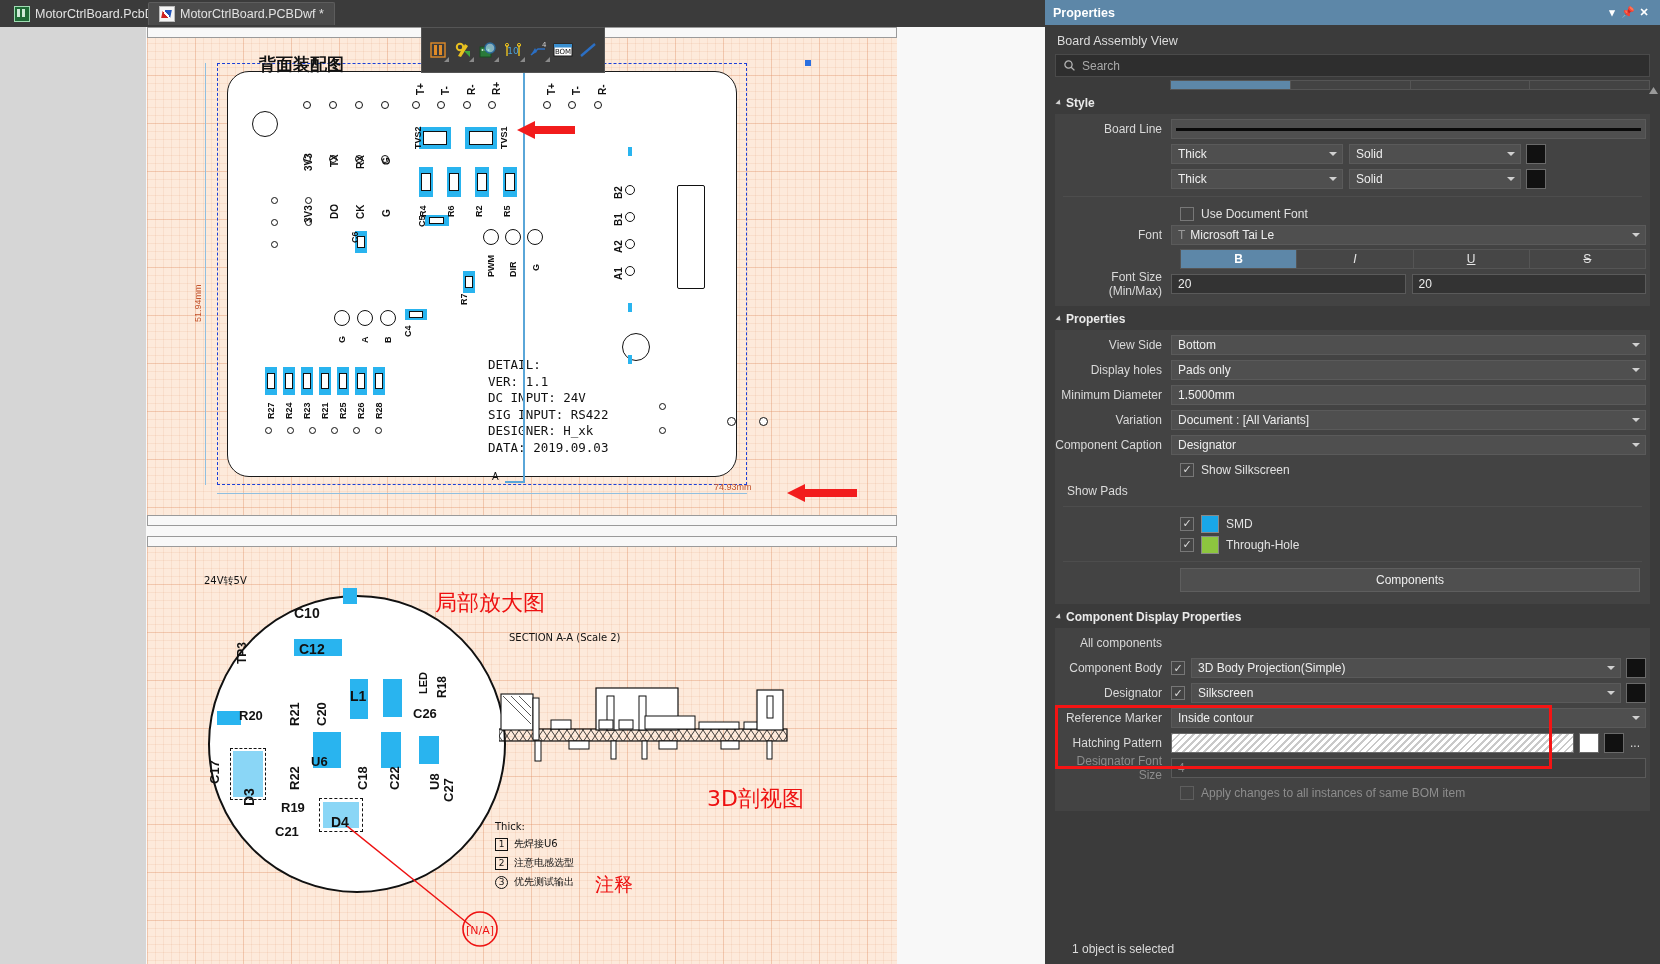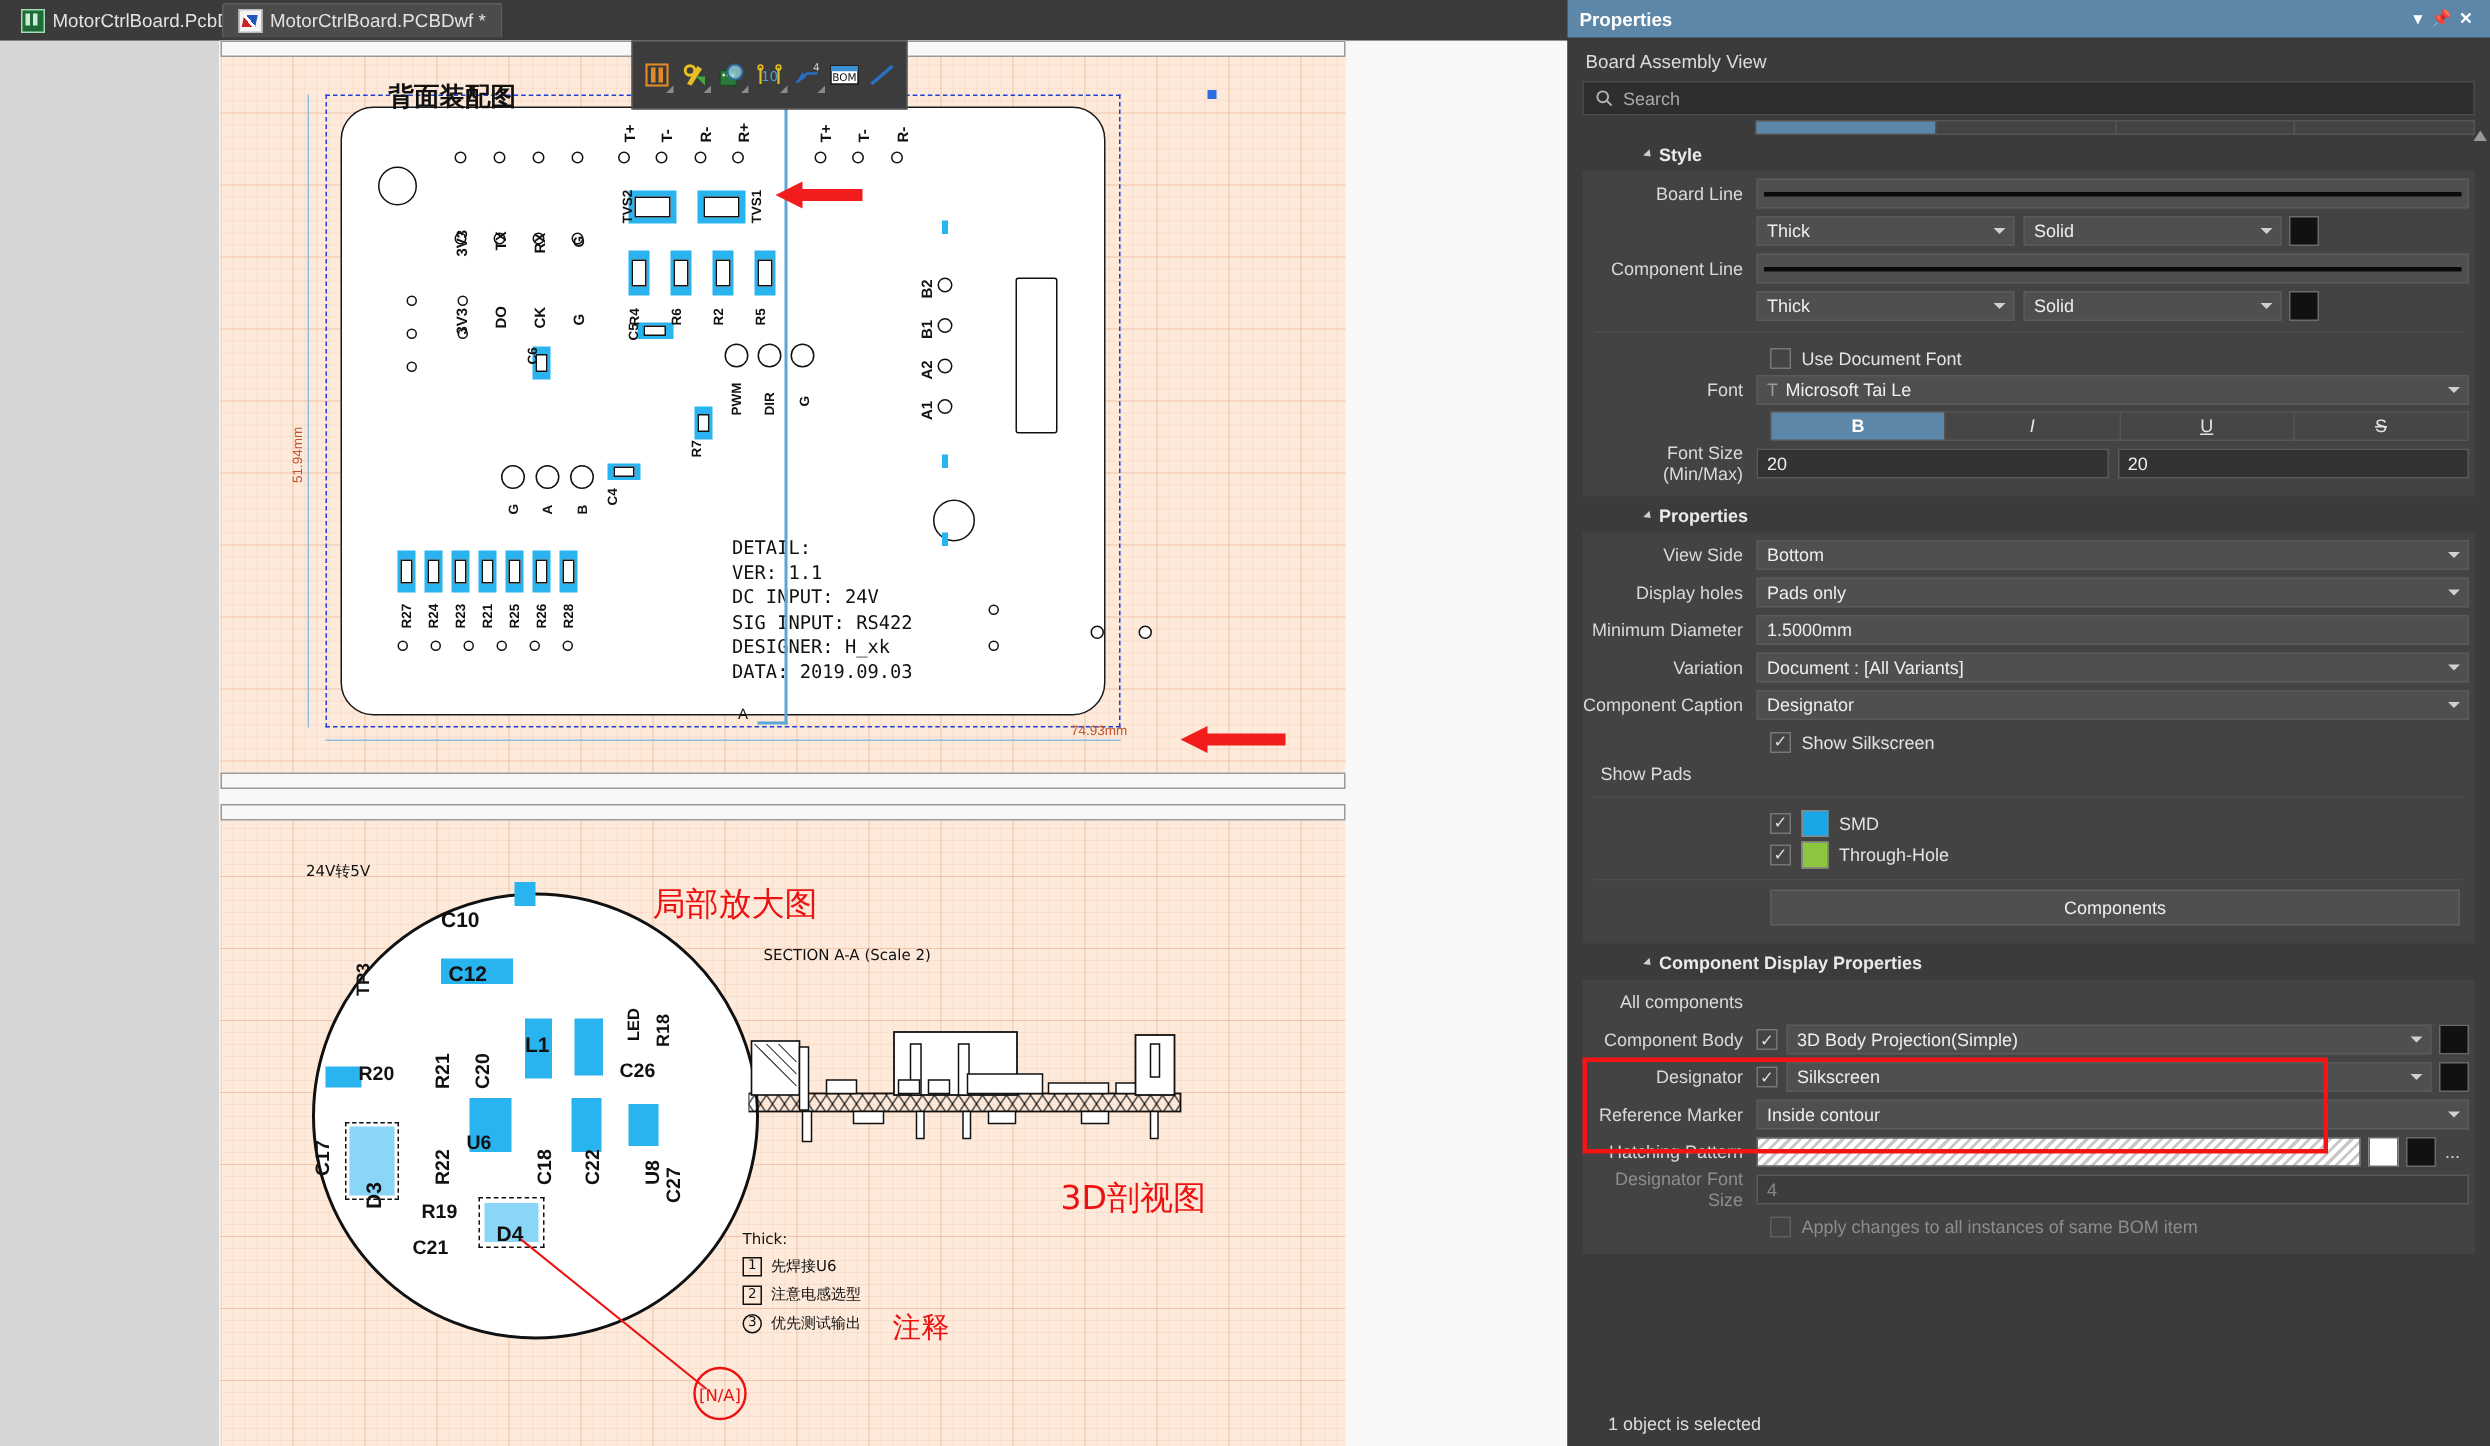--- a/index.html
+++ b/index.html
@@ -72,21 +72,21 @@
   .propsTitle{height:25px;background:#5d87a8;display:flex;align-items:center;padding:0 8px;color:#fff;font-weight:bold;font-size:12.5px;}
   .propsTitle .spacer{flex:1;}
   .titlebtn{width:16px;height:16px;display:flex;align-items:center;justify-content:center;color:#fff;font-size:11px;}
   .subtitle{padding:9px 12px 4px 12px;font-size:12.5px;color:#dcdcdc;}
   .searchbar{margin:2px 10px 0 10px;height:23px;background:#2e2e2e;border:1px solid #4a4a4a;display:flex;align-items:center;gap:7px;padding:0 8px;box-sizing:border-box;color:#a9a9a9;font-size:12px;}
   .segrow{margin:3px 10px 0 125px;display:flex;height:10px;}
   .seg{flex:1;border:1px solid #555;background:#434343;border-right:none;box-sizing:border-box;}
   .seg:last-child{border-right:1px solid #555;}
   .seg.on{background:#5d87a8;}
 
-  .secthead{display:flex;align-items:center;gap:5px;padding:6px 0 4px 12px;font-size:12px;color:#eaeaea;font-weight:bold;margin-left:40px;}
+  .secthead{display:flex;align-items:center;gap:5px;padding:6px 0 4px 12px;font-size:12px;color:#eaeaea;font-weight:bold;}
   .caret{width:0;height:0;border-left:4px solid #cfcfcf;border-top:3px solid transparent;border-bottom:3px solid transparent;transform:rotate(45deg);}
   .sectbody{background:#434343;margin:0 10px 0 10px;padding:4px 0 8px 0;}
   .row{display:flex;align-items:center;height:22px;margin:0 4px 3px 0;}
   .rlabel{width:116px;text-align:right;padding-right:9px;font-size:12px;color:#d9d9d9;flex:none;box-sizing:border-box;}
   .rlabel.dim{color:#8d8d8d;}
   .field{flex:1;height:20px;background:#4f4f4f;border:1px solid #5a5a5a;display:flex;align-items:center;padding:0 6px;box-sizing:border-box;font-size:12px;color:#eee;position:relative;}
   .field.dark{background:#333;}
   .field.dimmed{color:#888;background:#3d3d3d;}
   .field .dd{position:absolute;right:5px;width:0;height:0;border-left:4px solid transparent;border-right:4px solid transparent;border-top:4px solid #d0d0d0;}
   .sel{width:172px;flex:none;}
@@ -516,26 +516,20 @@
             <span class="dd"></span>
         </div>
         <div style="width:6px;flex:none;"></div>
         <div class="field sel">
           <span>Solid</span>
             <span class="dd"></span>
         </div>
         <div class="swatch"></div>
       </div>
       <div class="row">
-        <div class="rlabel">Component Line</div>
-        <div class="lineprev">
-            <i></i>
-          </div>
-      </div>
-      <div class="row">
         <div class="rlabel"></div>
         <div class="field sel">
           <span>Thick</span>
             <span class="dd"></span>
         </div>
         <div style="width:6px;flex:none;"></div>
         <div class="field sel">
           <span>Solid</span>
             <span class="dd"></span>
         </div>

